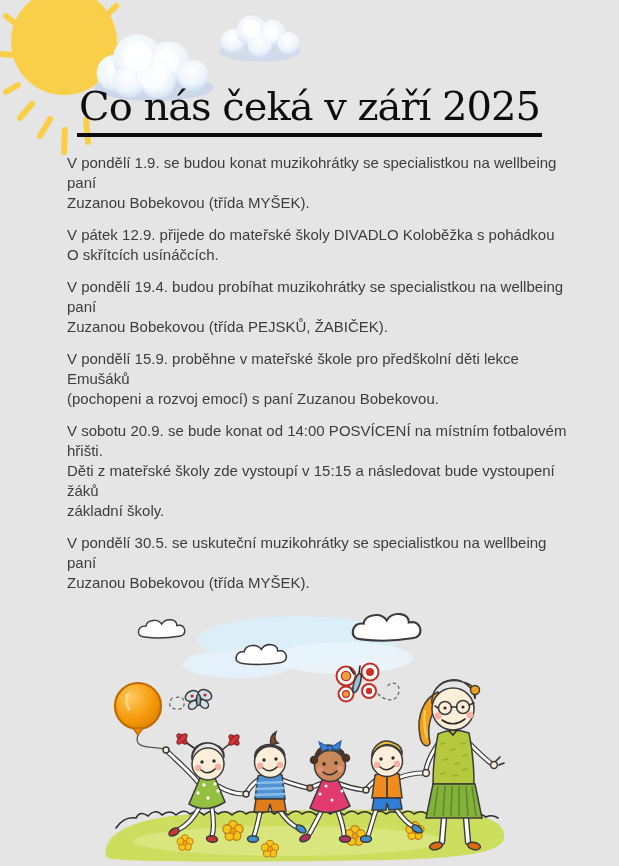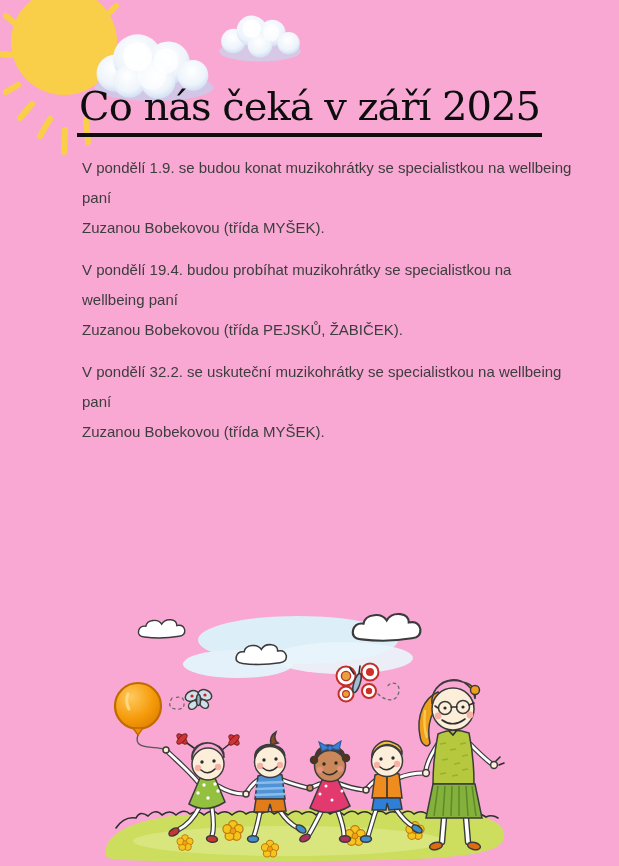--- a/index.html
+++ b/index.html
@@ -1,27 +1,27 @@
 <!DOCTYPE html>
 <html><head>
 <meta charset="utf-8">
 <style>
   html,body{margin:0;padding:0;background:#fff;}
-  .page{position:relative;width:619px;height:866px;background:#f9a8d4;overflow:hidden;
+  .page{position:relative;width:619px;height:866px;background:#e5e5e5;overflow:hidden;
         font-family:"Liberation Sans","DejaVu Sans",sans-serif;}
   .sun{position:absolute;left:0;top:0;width:150px;height:165px;z-index:1;}
   .cloud{position:absolute;z-index:2;}
   .cloud-large{left:86px;top:24px;width:136px;height:80px;}
   .cloud-small{left:213px;top:6px;width:94px;height:58px;}
   .title-wrap{position:absolute;left:0;top:84px;width:619px;text-align:center;z-index:3;}
   .title{display:inline-block;font-family:"DejaVu Serif","Liberation Serif",serif;
          font-size:40px;letter-spacing:-1px;color:#0d0d0d;line-height:1.1;
          border-bottom:4px solid #0d0d0d;padding:0 2px 5px 2px;}
   .content{position:absolute;left:67px;top:153px;width:505px;z-index:3;}
-  .content p{margin:0 0 12px 15px;font-size:15px;line-height:30px;color:#3d3d3d;
+  .content p{margin:0 0 12px 0;font-size:15px;line-height:20px;color:#3d3d3d;
              white-space:pre-line;}
   .illustration{position:absolute;left:88px;top:598px;width:445px;height:268px;z-index:2;}
   
   .lo{fill:none;stroke:#3b3b3b;stroke-width:5.2;stroke-linecap:round}
   .li{fill:none;stroke:#ffffff;stroke-width:2.8;stroke-linecap:round}
   .LO{fill:none;stroke:#3b3b3b;stroke-width:6.4;stroke-linecap:round}
   .LI{fill:none;stroke:#ffffff;stroke-width:3.6;stroke-linecap:round}
   .ln{fill:none;stroke:#2e2e2e;stroke-width:1.6;stroke-linecap:round}
   .outl{stroke:#3b3b3b;stroke-width:1.5}
   .trail{fill:none;stroke:#6a6a6a;stroke-width:1.3;stroke-dasharray:2.5 3.5;stroke-linecap:round}
@@ -77,23 +77,30 @@
     <circle cx="57" cy="26" r="8" fill="#ffffff" opacity="0.6"></circle>
   </svg>
 
   <div class="title-wrap">
     <span class="title">Co nás čeká v září 2025</span>
   </div>
 
   <div class="content">
     <p>V pondělí 1.9. se budou konat muzikohrátky se specialistkou na wellbeing  paní
 Zuzanou Bobekovou (třída MYŠEK).</p>
+    <p>V pátek 12.9. přijede do mateřské školy DIVADLO Koloběžka s pohádkou
+O skřítcích usínáčcích.</p>
     <p>V pondělí 19.4. budou probíhat muzikohrátky se specialistkou na wellbeing paní
 Zuzanou Bobekovou (třída PEJSKŮ, ŽABIČEK).</p>
-    <p>V pondělí 32.2. se uskuteční muzikohrátky se specialistkou na wellbeing paní
+    <p>V pondělí 15.9. proběhne v mateřské škole pro předškolní děti lekce Emušáků
+(pochopeni a rozvoj emocí) s paní Zuzanou Bobekovou.</p>
+    <p>V sobotu 20.9. se bude konat od 14:00 POSVÍCENÍ na místním fotbalovém hřišti.
+Děti z mateřské školy zde vystoupí v 15:15 a následovat bude vystoupení žáků
+základní školy.</p>
+    <p>V pondělí 30.5. se uskuteční muzikohrátky se specialistkou na wellbeing paní
 Zuzanou Bobekovou (třída MYŠEK).</p>
   </div>
 
   <svg class="illustration" viewBox="0 0 445 268">
     <defs>
       <path id="cl" d="M-30,7 Q-40,6 -38,-2 Q-36,-9 -28,-8 Q-27,-15 -18,-16 Q-10,-17 -6,-11 Q-2,-18 7,-17 Q15,-16 15,-9 Q24,-11 26,-3 Q27,5 18,6 Q-6,10 -30,7 Z"></path>
       <radialGradient id="balG" cx="35%" cy="30%" r="80%">
         <stop offset="0%" stop-color="#ffc95e"></stop>
           <stop offset="60%" stop-color="#f59b0a"></stop>
         <stop offset="100%" stop-color="#e07e00"></stop>

